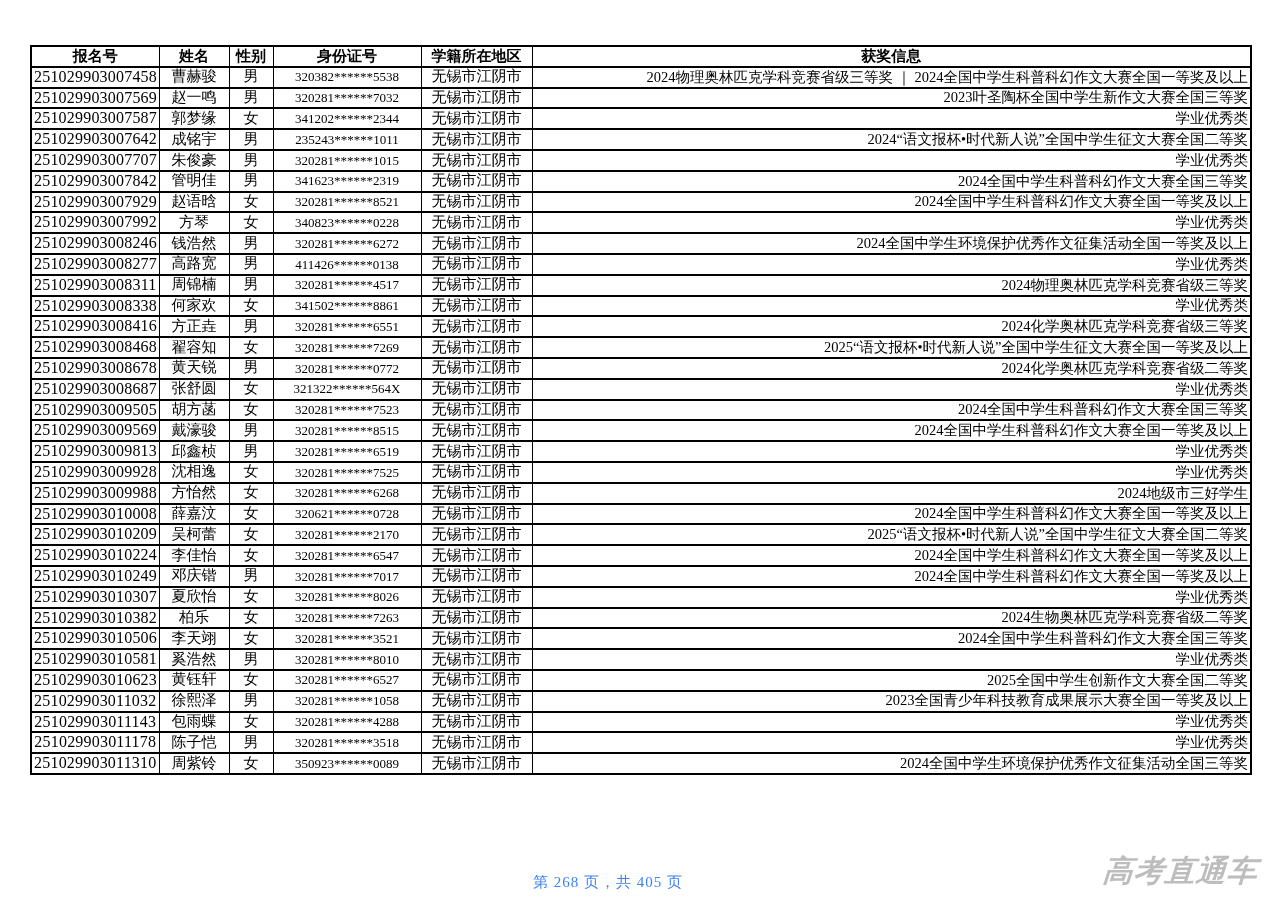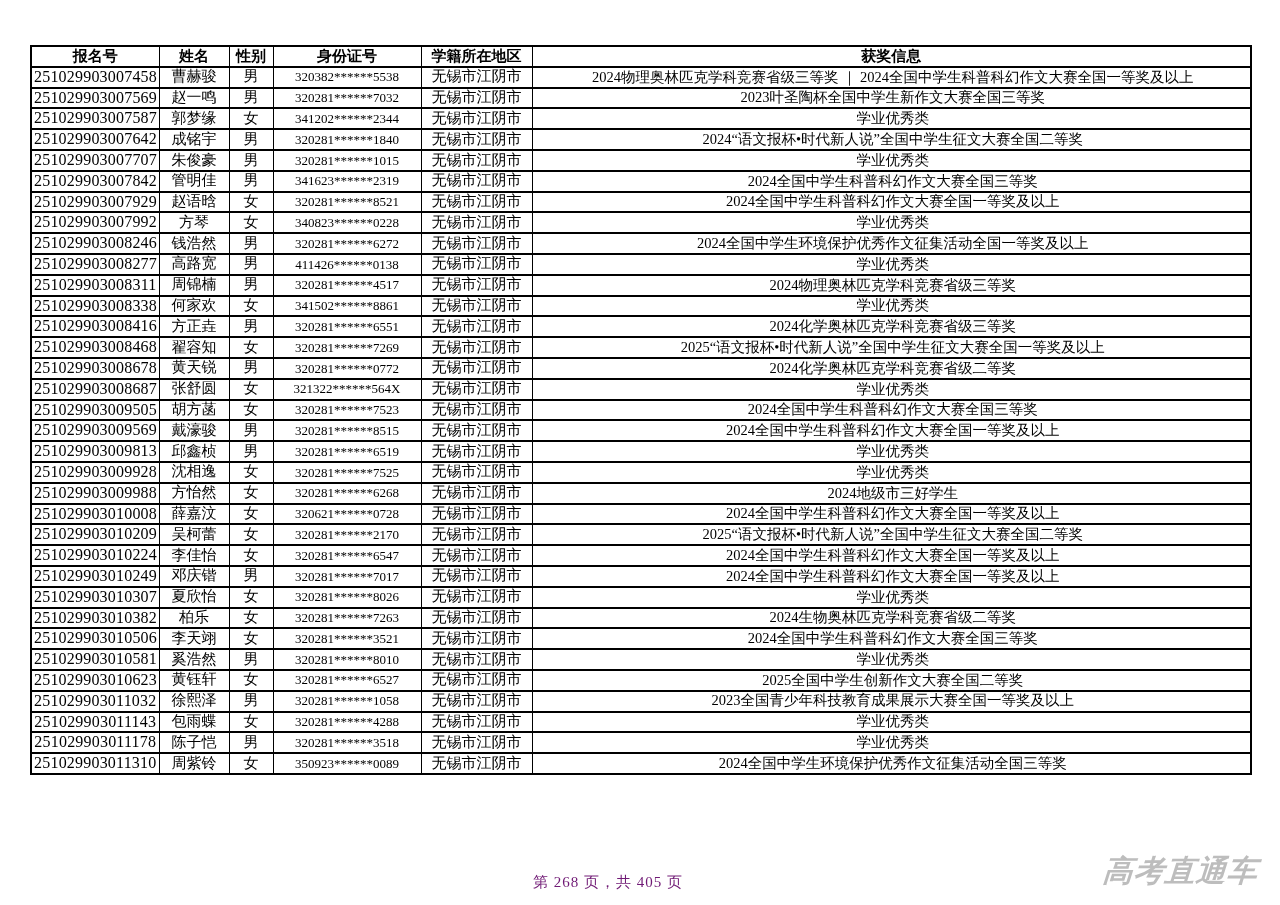--- a/index.html
+++ b/index.html
@@ -17,27 +17,27 @@
   }
   th, td {
     border:1px solid #000;
     border-top-width:2px; border-bottom-width:2px;
     height:20.8px; vertical-align:middle;
     font-size:15px; line-height:1.05;
     white-space:nowrap; overflow:hidden;
     text-align:center; padding:0 2px;
   }
   th { font-weight:bold; font-size:15px; }
-  td.c5 { text-align:center; padding-left:5px; font-size:14.5px; }
+  td.c5 { text-align:right; padding-left:5px; font-size:14.5px; }
   td.c0 { font-size:16px; letter-spacing:0.2px; }
   td.c3 { font-size:13px;font-family:Liberation Serif, serif; }
 
   .footer {
     position:absolute; left:0; top:873px; width:1216px;
-    text-align:center; font-size:15px; color:#701a75; letter-spacing:1px;
+    text-align:center; font-size:15px; color:#3b82f6; letter-spacing:1px;
   }
   .watermark {
     position:absolute; right:22px; top:851px;
     font-size:30px; font-style:italic; font-weight:bold;
     color:#bdbdbd; letter-spacing:1px;
     transform:skewX(-4deg);
   }
 </style>
 </head>
 <body>
@@ -85,21 +85,21 @@
           <td class="c1">郭梦缘</td>
           <td class="c2">女</td>
           <td class="c3">341202******2344</td>
           <td class="c4">无锡市江阴市</td>
           <td class="c5">学业优秀类</td>
         </tr>
         <tr>
           <td class="c0">251029903007642</td>
           <td class="c1">成铭宇</td>
           <td class="c2">男</td>
-          <td class="c3">320281******1840</td>
+          <td class="c3">235243******1011</td>
           <td class="c4">无锡市江阴市</td>
           <td class="c5">2024“语文报杯•时代新人说”全国中学生征文大赛全国二等奖</td>
         </tr>
         <tr>
           <td class="c0">251029903007707</td>
           <td class="c1">朱俊豪</td>
           <td class="c2">男</td>
           <td class="c3">320281******1015</td>
           <td class="c4">无锡市江阴市</td>
           <td class="c5">学业优秀类</td>

